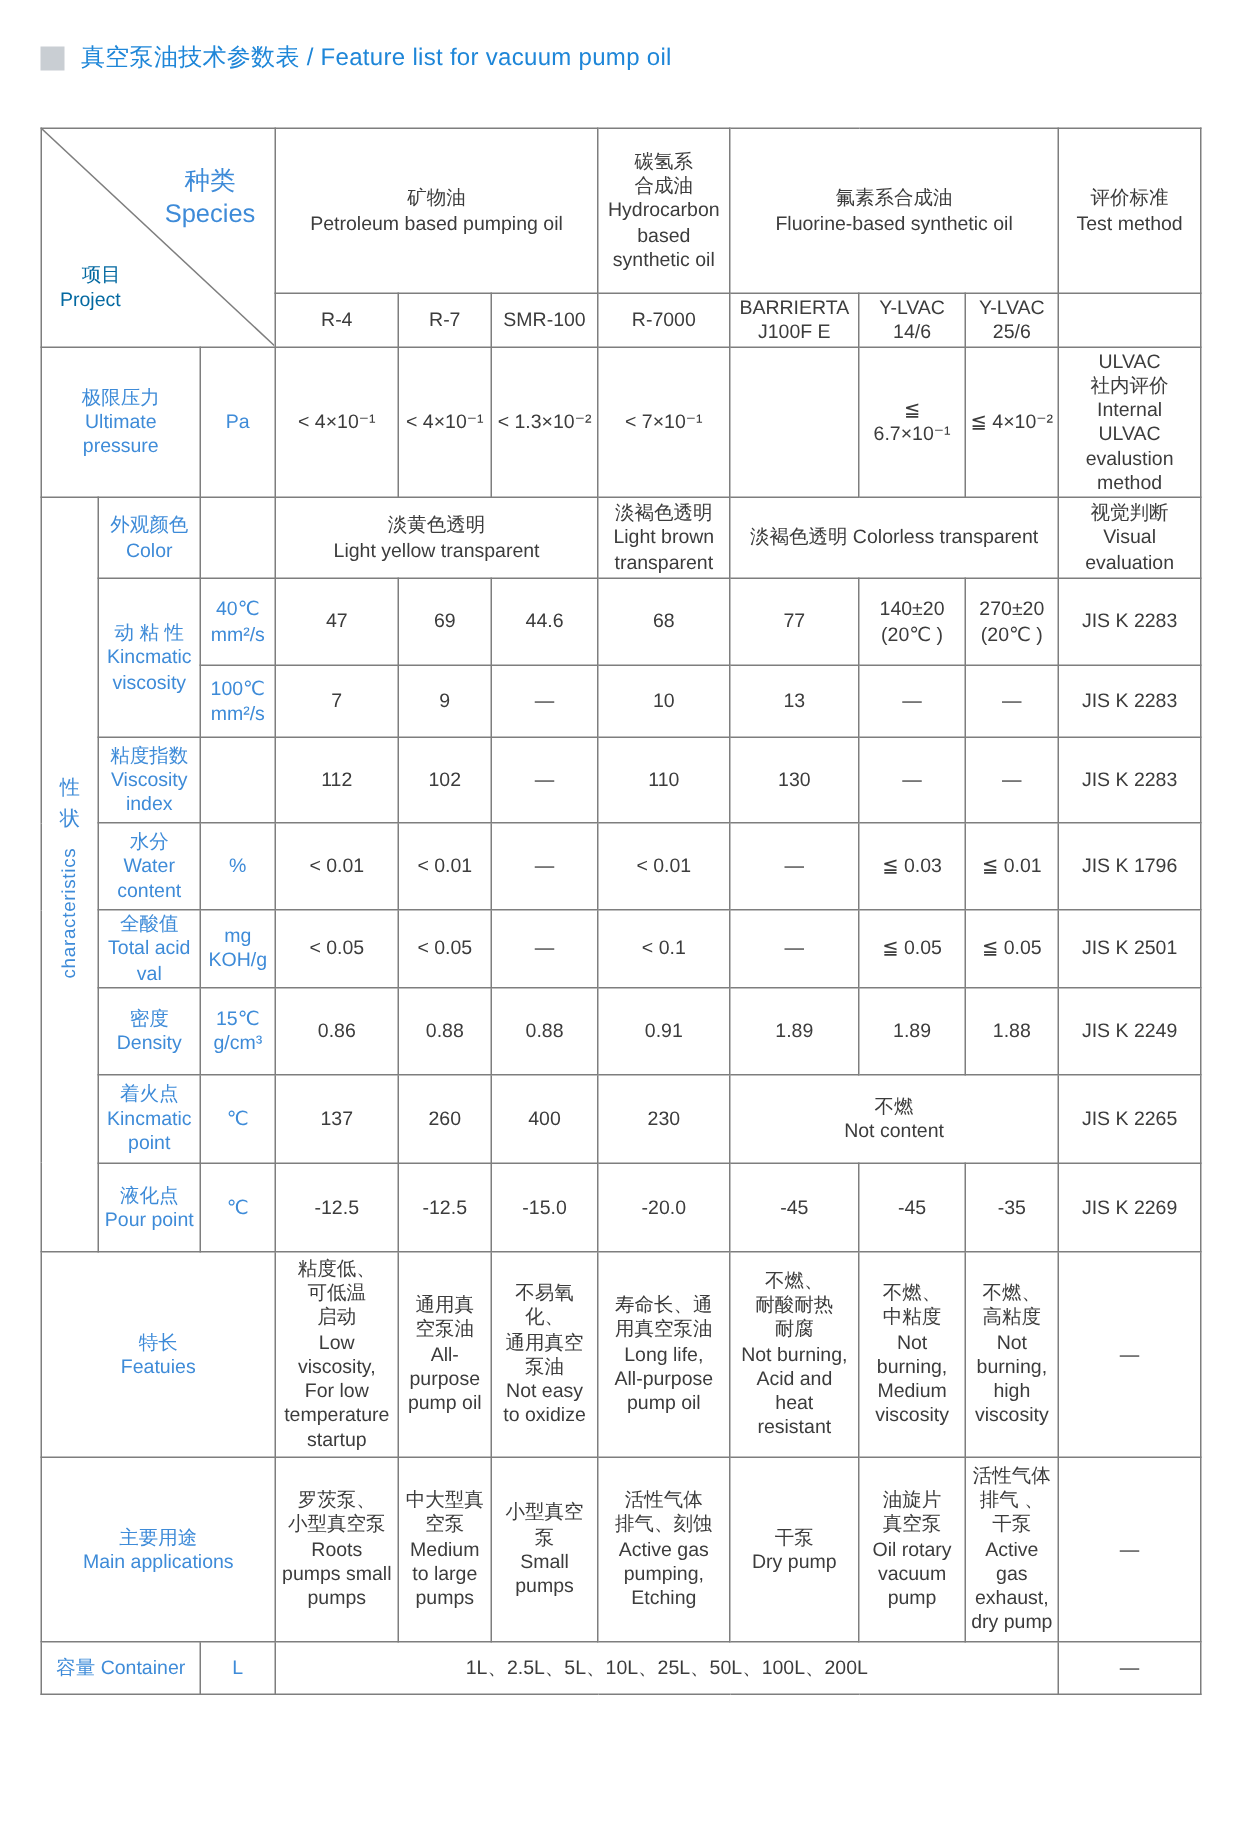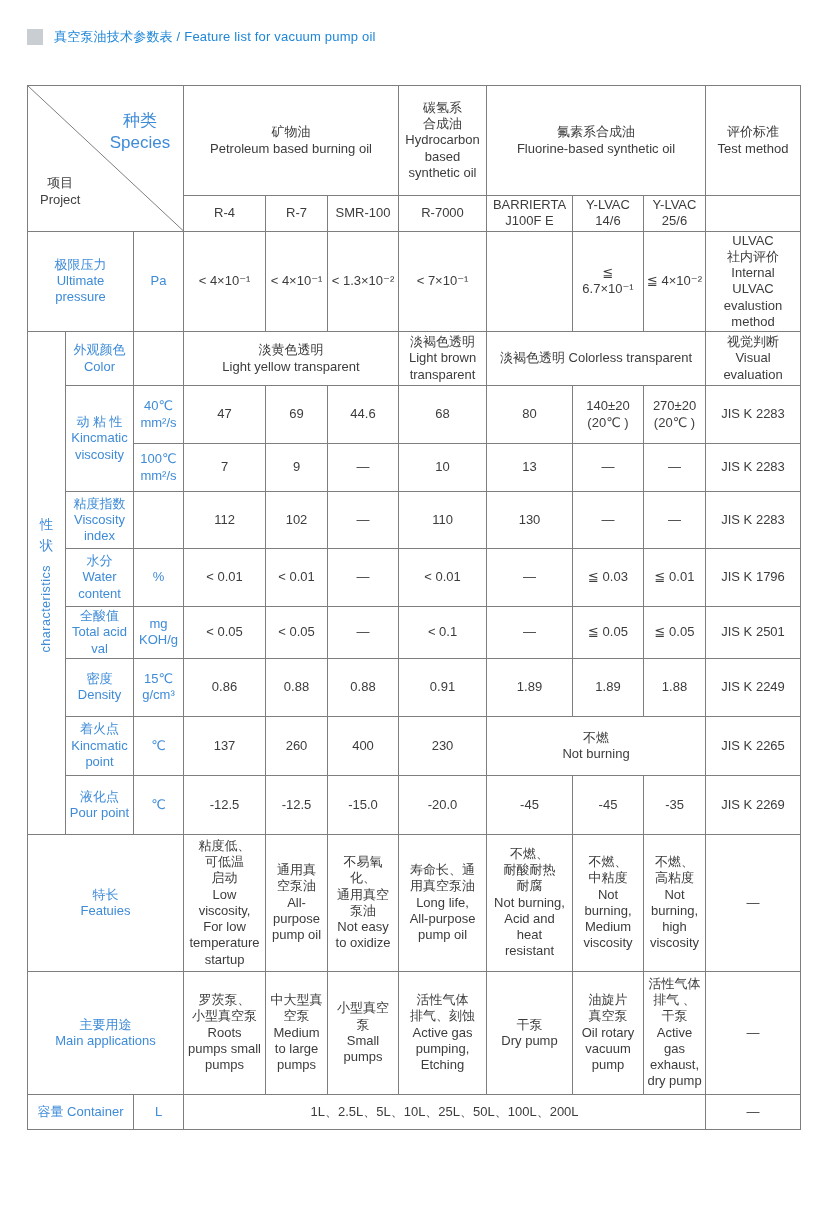--- a/index.html
+++ b/index.html
@@ -9,21 +9,21 @@
     color:#3c3c3c;
   }
   .title-row{
     position:absolute;left:27px;top:28px;
     display:flex;align-items:center;gap:11px;
   }
   .title-bullet{
     width:16px;height:16px;background:#c9ced3;flex:0 0 auto;
   }
   .page-title{
-    font-size:13px;color:#1e86d8;font-weight:400;letter-spacing:.2px;
+    font-size:16px;color:#1e86d8;font-weight:400;letter-spacing:.2px;
     margin:0;
   }
   table.spec{
     position:absolute;left:27px;top:85px;
     border-collapse:collapse;table-layout:fixed;width:773px;
   }
   table.spec td{
     border:1px solid #7e7e7e;
     text-align:center;vertical-align:middle;
     white-space:pre-line;
@@ -39,22 +39,22 @@
   td.small{font-size:11.5px;line-height:1.28;padding:1px 2px;}
   td.test-sm{font-size:12px;line-height:1.3;}
   
   td.diag{position:relative;padding:0;}
   td.diag svg{position:absolute;inset:0;width:100%;height:100%;display:block;}
   .diag-species{
     position:absolute;top:24px;right:8px;width:70px;text-align:center;
     color:#3E8BD8;font-size:17px;white-space:pre-line;line-height:1.3;
   }
   .diag-project{
-    position:absolute;bottom:22px;left:12px;text-align:center;
-    color:#404040;font-size:13px;white-space:pre-line;line-height:1.3;
+    position:absolute;bottom:22px;left:12px;text-align:right;
+    color:#0369a1;font-size:13px;white-space:pre-line;line-height:1.3;
   }
   
   td.group-cell{padding:0;}
   .group-inner{
     display:flex;flex-direction:column;align-items:center;justify-content:center;
     gap:8px;height:100%;
   }
   .group-zh{
     color:#3E8BD8;font-size:13.5px;line-height:1.6;white-space:pre-line;
   }
@@ -94,21 +94,21 @@
       <td class="diag" colspan="3" rowspan="2">
         <svg viewBox="0 0 100 100" preserveAspectRatio="none">
           <line x1="0" y1="0" x2="100" y2="100" stroke="#7e7e7e" stroke-width="1" vector-effect="non-scaling-stroke"></line>
         </svg>
         <span class="diag-species">种类
 Species</span>
         <span class="diag-project">项目
 Project</span>
       </td>
       <td class="hdr" colspan="3">矿物油
-Petroleum based burning oil</td>
+Petroleum based pumping oil</td>
       <td class="hdr-sm">碳氢系
 合成油
 Hydrocarbon
 based
 synthetic oil</td>
       <td class="hdr" colspan="3">氟素系合成油
 Fluorine-based synthetic oil</td>
       <td class="hdr">评价标准
 Test method</td>
     </tr>
@@ -171,21 +171,21 @@
     <tr style="height:58px">
       <td class="lbl" rowspan="2">动 粘 性
 Kincmatic
 viscosity</td>
       <td class="unit">40℃
 mm²/s</td>
       <td>47</td>
       <td>69</td>
       <td>44.6</td>
       <td>68</td>
-      <td>80</td>
+      <td>77</td>
       <td>140±20
 (20℃ )</td>
       <td>270±20
 (20℃ )</td>
       <td>JIS K 2283</td>
     </tr>
 
     <tr style="height:48px">
       <td class="unit">100℃
 mm²/s</td>
@@ -263,21 +263,21 @@
     <tr style="height:59px">
       <td class="lbl">着火点
 Kincmatic
 point</td>
       <td class="unit">℃</td>
       <td>137</td>
       <td>260</td>
       <td>400</td>
       <td>230</td>
       <td colspan="3">不燃
-Not burning</td>
+Not content</td>
       <td>JIS K 2265</td>
     </tr>
 
     <tr style="height:59px">
       <td class="lbl">液化点
 Pour point</td>
       <td class="unit">℃</td>
       <td>-12.5</td>
       <td>-12.5</td>
       <td>-15.0</td>

